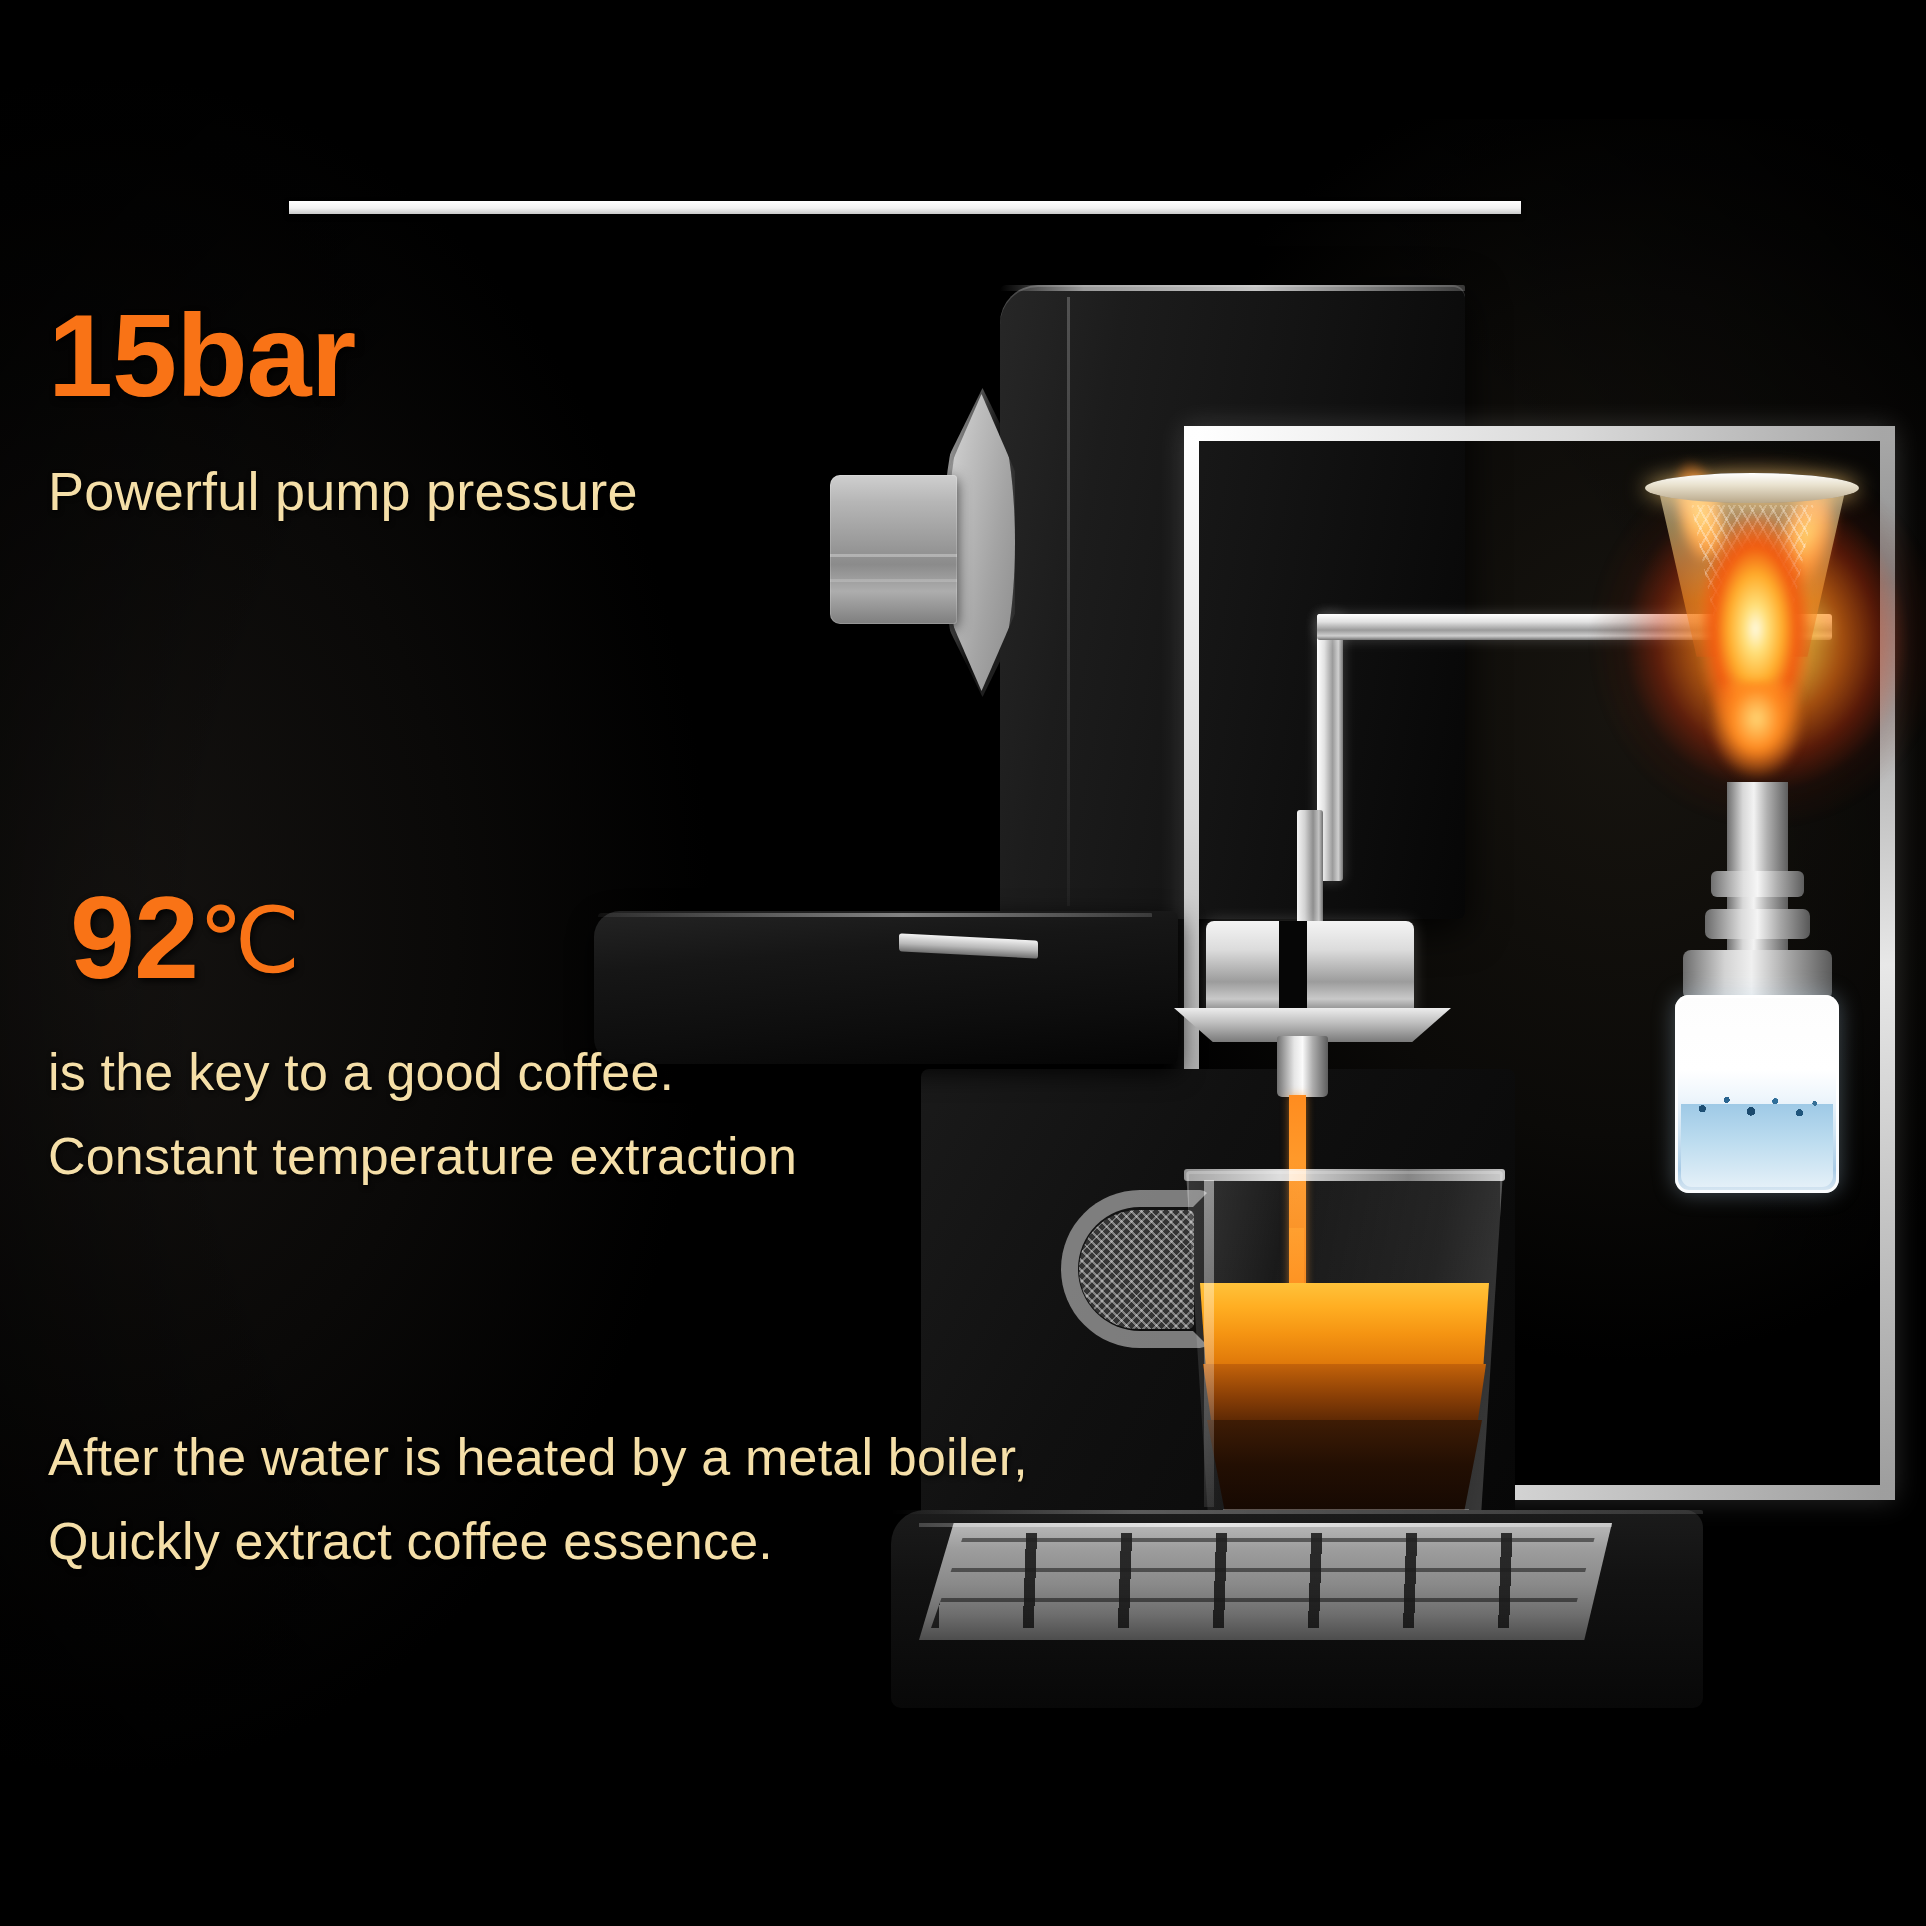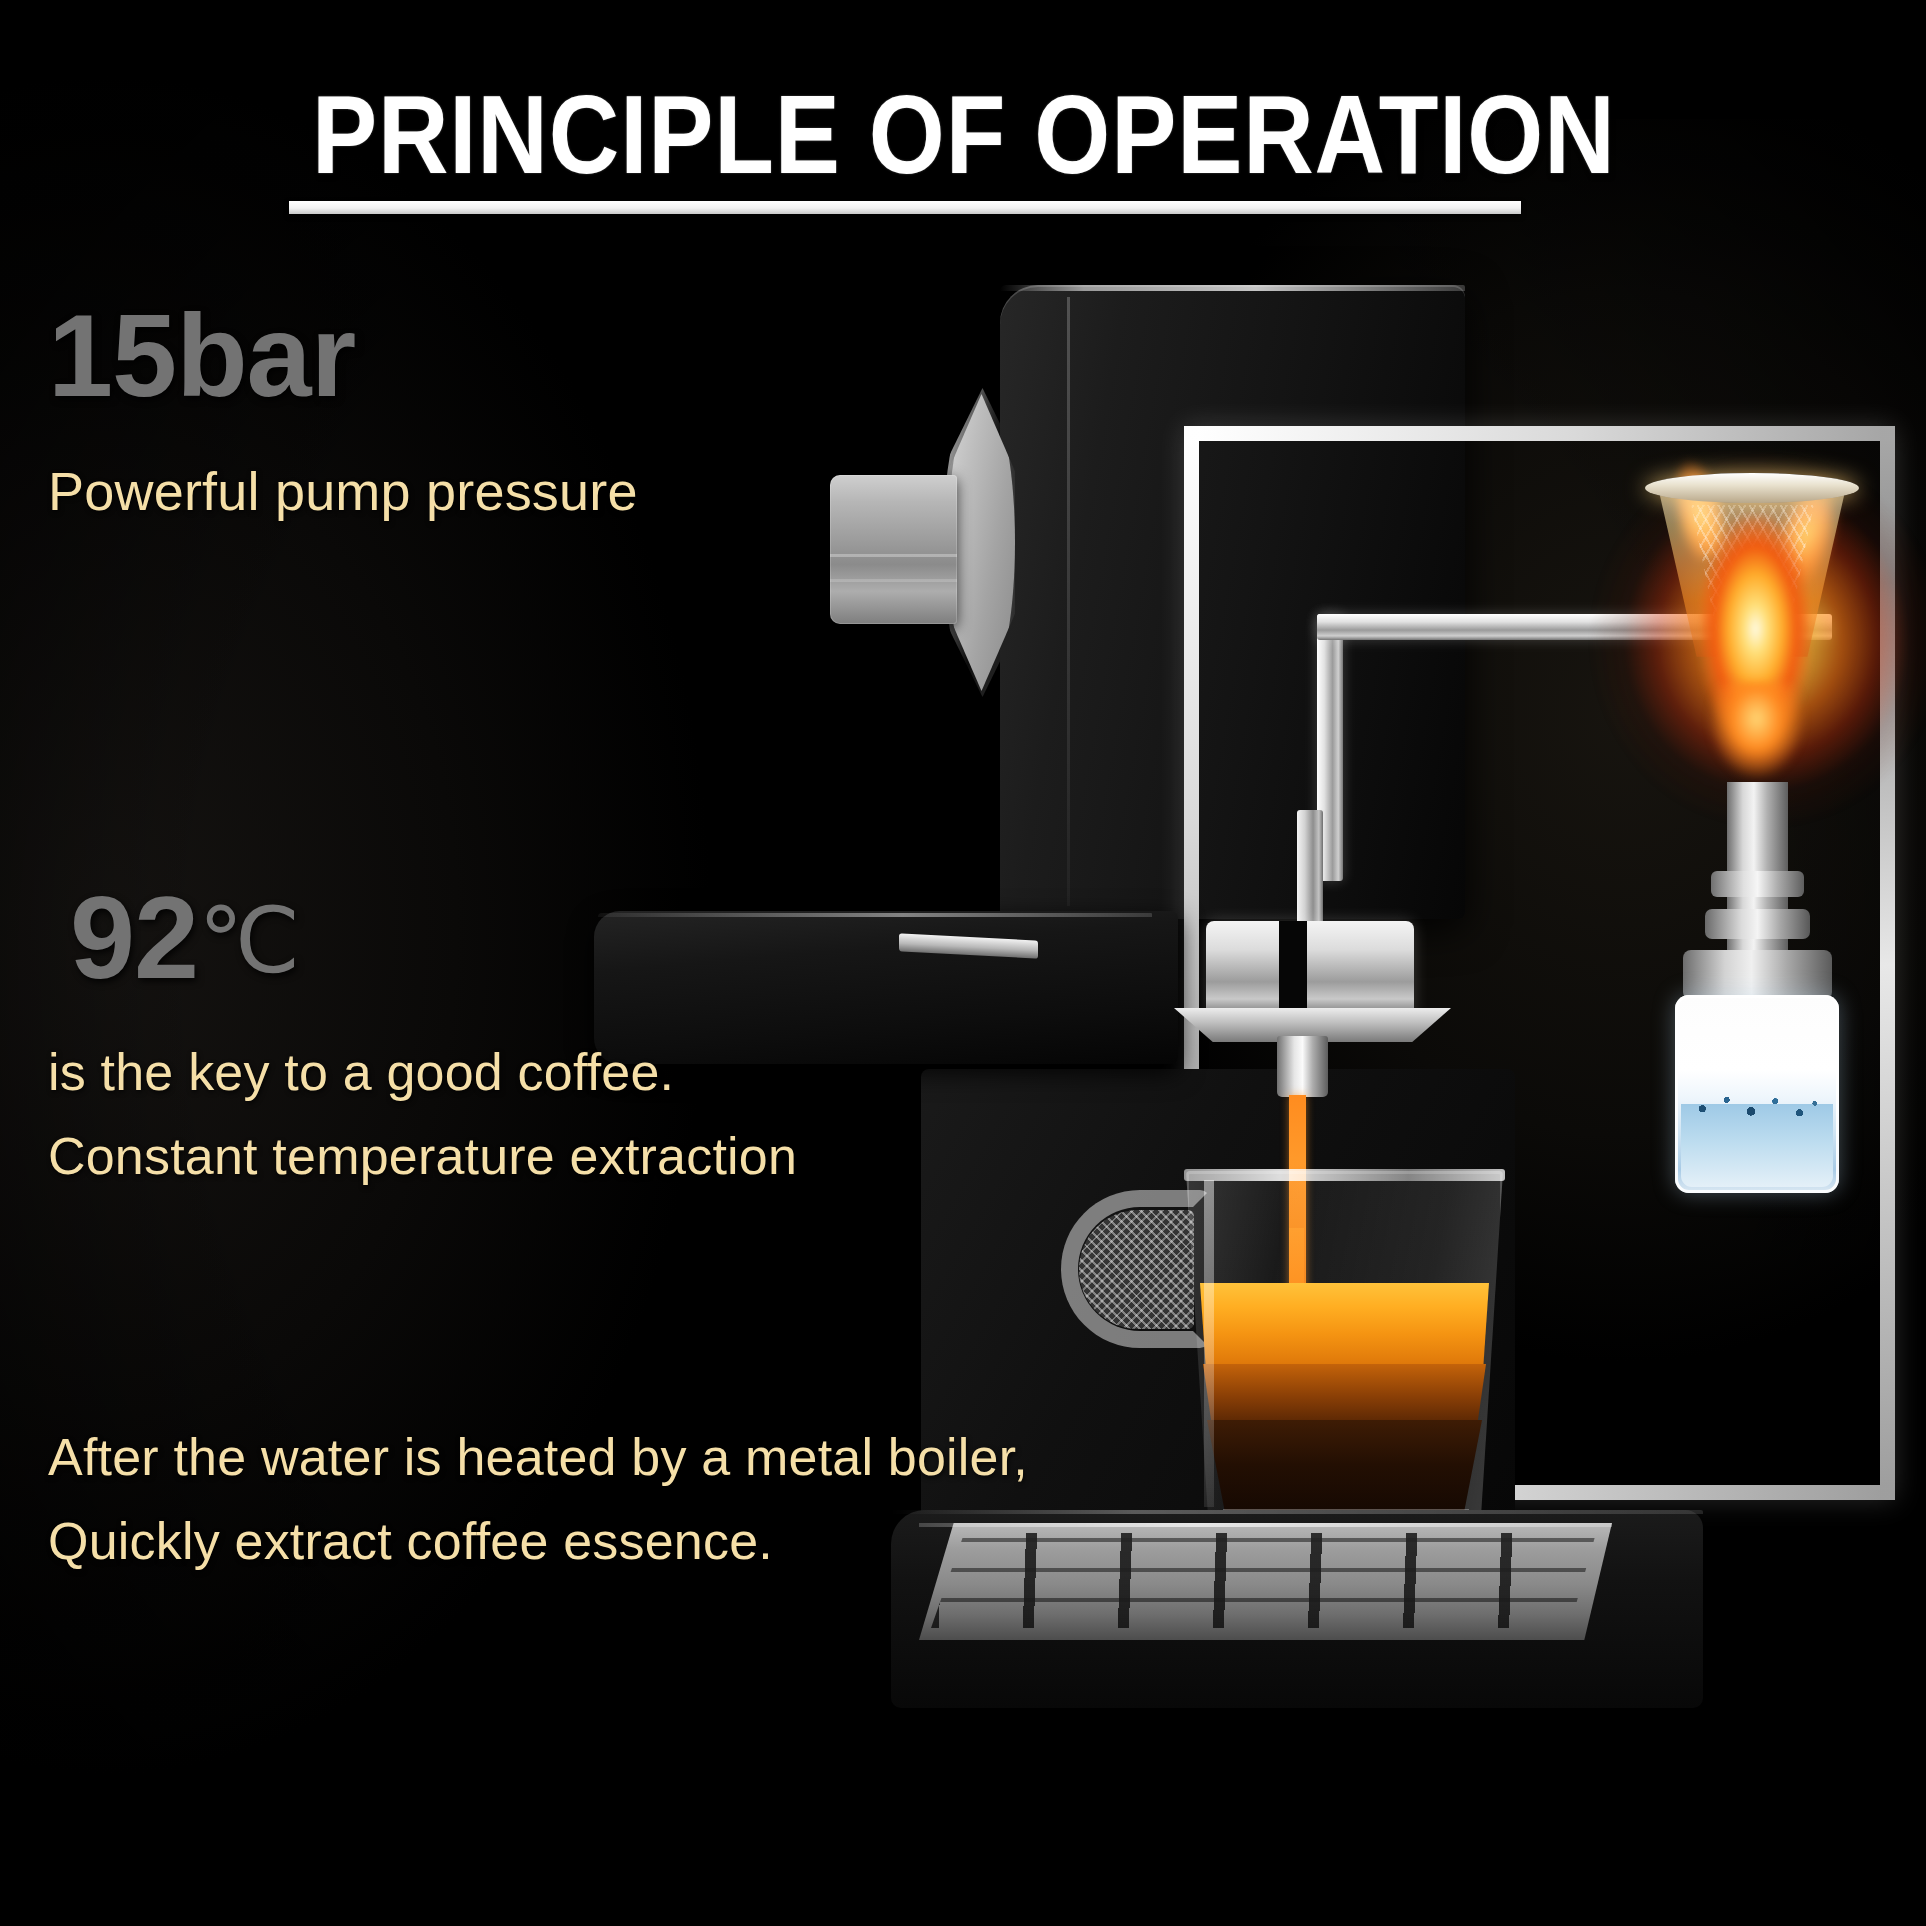--- a/index.html
+++ b/index.html
@@ -44,21 +44,21 @@
   }
 
   
   .features{position:absolute;left:48px;top:297px;width:950px;z-index:40;}
   .feature{position:absolute;left:0;width:950px;}
   .f1{top:0;}
   .f2{top:582px;}
   .f3{top:1084px;}
 
   .f-head{
-    color:#737373;
+    color:#f97316;
     font-weight:bold;
     font-size:117px;
     line-height:1.0;
     letter-spacing:-1px;
     text-shadow:2px 3px 7px rgba(0,0,0,.85);
     white-space:nowrap;
   }
   .f-head .deg{
     font-weight:normal;
     font-size:91px;
@@ -473,23 +473,20 @@
 
     <div class="body-lower"></div>
     <div class="body-lower-hl"></div>
     <div class="tray"></div>
     <div class="tray-slots"></div>
     <div class="tray-edge"></div>
   </div>
 
   <div class="bg-vig"></div>
 
-  <div class="title-wrap">
-    <div class="title">PRINCIPLE OF OPERATION</div>
-  </div>
   <div class="title-rule"></div>
 
   <div class="features">
 
     <div class="feature f1">
       <div class="f-head">
         <span>15bar</span>
       </div>
       <div class="f-body">
         <span class="ln">Powerful pump pressure</span>

